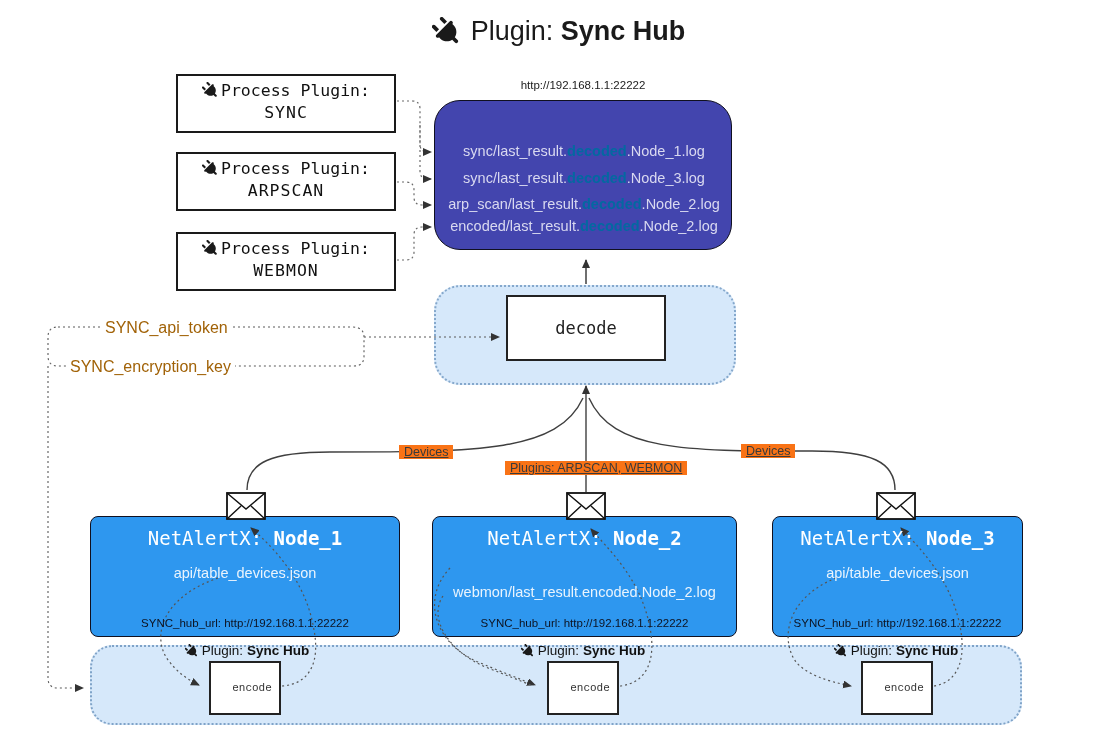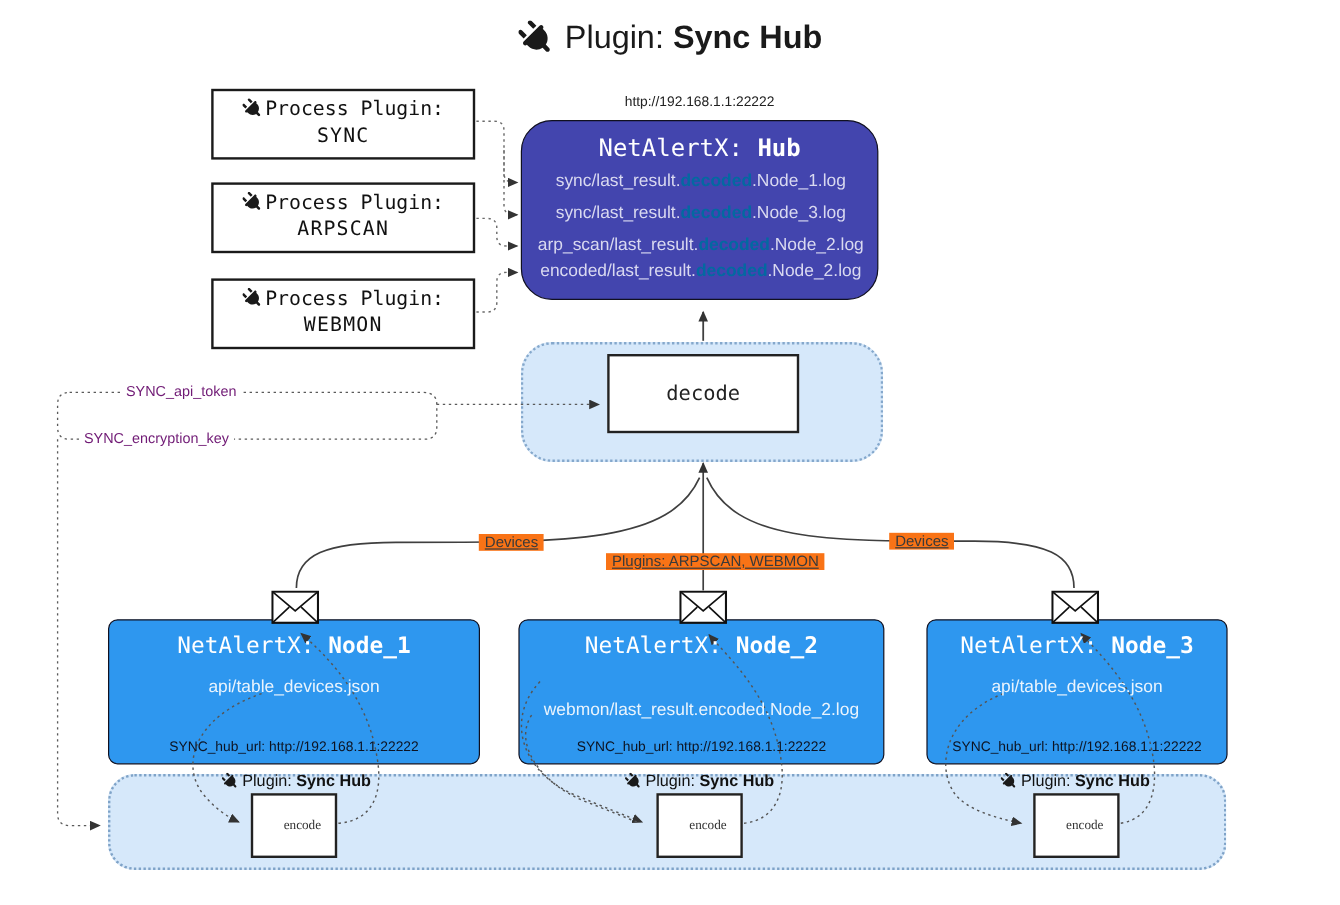--- a/index.html
+++ b/index.html
@@ -25,34 +25,34 @@
   .hub-title b{font-weight:800;}
   .hlog{position:absolute;left:438px;width:292px;text-align:center;z-index:6;font-size:14.5px;color:#d9d9f0;white-space:nowrap;}
   .hlog b{font-weight:700;color:#0369a1;}
   .hub-url{position:absolute;left:434px;top:79px;width:298px;text-align:center;font-size:11.5px;color:#222;z-index:6;}
   
   .dpanel{left:434px;top:285px;width:302px;height:100px;background:#d6e8fa;border:2px dotted #85a8cc;border-radius:26px;}
   .dbox{left:506px;top:295px;width:160px;height:66px;background:#fff;border:2px solid #222;z-index:5;
         display:flex;align-items:center;justify-content:center;
         font-family:"DejaVu Sans Mono",monospace;font-size:17px;color:#222;}
   
-  .secret{position:absolute;z-index:7;background:#fff;padding:0 4px;font-size:12px;color:#701a75;white-space:nowrap;}
+  .secret{position:absolute;z-index:7;background:#fff;padding:0 4px;font-size:16px;color:#a16207;white-space:nowrap;}
   
   .node{background:#2e97ef;border:1.6px solid #101020;border-radius:8px;top:516px;height:121px;}
   .n1{left:90px;width:310px;} .n2{left:432px;width:305px;} .n3{left:772px;width:251px;}
   .ntitle{position:absolute;width:100%;top:10px;text-align:center;
           font-family:"DejaVu Sans Mono",monospace;font-size:19px;color:#fff;z-index:6;}
   .ntitle b{font-weight:800;}
   .nfile{position:absolute;width:100%;text-align:center;font-size:14.5px;color:#eaf4fd;z-index:6;white-space:nowrap;}
   .nurl{position:absolute;width:100%;bottom:7px;text-align:center;font-size:11.5px;color:#0d1321;z-index:6;}
   
   .strip{left:90px;top:645px;width:932px;height:80px;background:#d6e8fa;border:2px dotted #7fa3c8;border-radius:22px;}
   .ebox{top:661px;width:72px;height:54px;background:#fff;border:2px solid #222;z-index:5;
         display:flex;align-items:center;justify-content:center;
-        font-family:Liberation Serif, serif;font-size:11px;color:#333;padding-left:14px;}
+        font-family:Liberation Mono, monospace;font-size:11px;color:#333;padding-left:14px;}
   .e1{left:209px;} .e2{left:547px;} .e3{left:861px;}
   .elabel{position:absolute;top:643px;z-index:6;transform:translateX(-50%);display:flex;align-items:center;gap:3px;
           font-size:13.5px;color:#111;white-space:nowrap;}
   .elabel b{font-weight:800;}
   .env{position:absolute;z-index:6;top:492px;}
 </style>
 </head>
 <body>
 
 <div class="canvas">
@@ -87,21 +87,20 @@
         <svg width="17" height="17" viewBox="0 0 384 512">
           <path fill="#1a1a1a" transform="rotate(-45 192 256)" d="M96 0C78.3 0 64 14.3 64 32v96h64V32c0-17.7-14.3-32-32-32zM288 0c-17.7 0-32 14.3-32 32v96h64V32c0-17.7-14.3-32-32-32zM32 160c-17.7 0-32 14.3-32 32s14.3 32 32 32v32c0 77.4 55 142 128 156.8V480c0 17.7 14.3 32 32 32s32-14.3 32-32V412.8C297 398 352 333.4 352 256v-32c17.7 0 32-14.3 32-32s-14.3-32-32-32H32z"></path>
         </svg>
       <span>Process Plugin:</span>
       </div>
     <div class="l2">WEBMON</div>
   </div>
 
   <div class="hub-url">http://192.168.1.1:22222</div>
   <div class="box hub"></div>
-  <div class="hub-title"><span>NetAlertX:</span> <b>Hub</b></div>
   <div class="hlog" style="top:143px"><span>sync/last_result.</span><b>decoded</b><span>.Node_1.log</span></div>
   <div class="hlog" style="top:170px"><span>sync/last_result.</span><b>decoded</b><span>.Node_3.log</span></div>
   <div class="hlog" style="top:196px"><span>arp_scan/last_result.</span><b>decoded</b><span>.Node_2.log</span></div>
   <div class="hlog" style="top:218px"><span>encoded/last_result.</span><b>decoded</b><span>.Node_2.log</span></div>
 
   <div class="box dpanel"></div>
   <div class="box dbox">
       <span>decode</span>
     </div>
 

